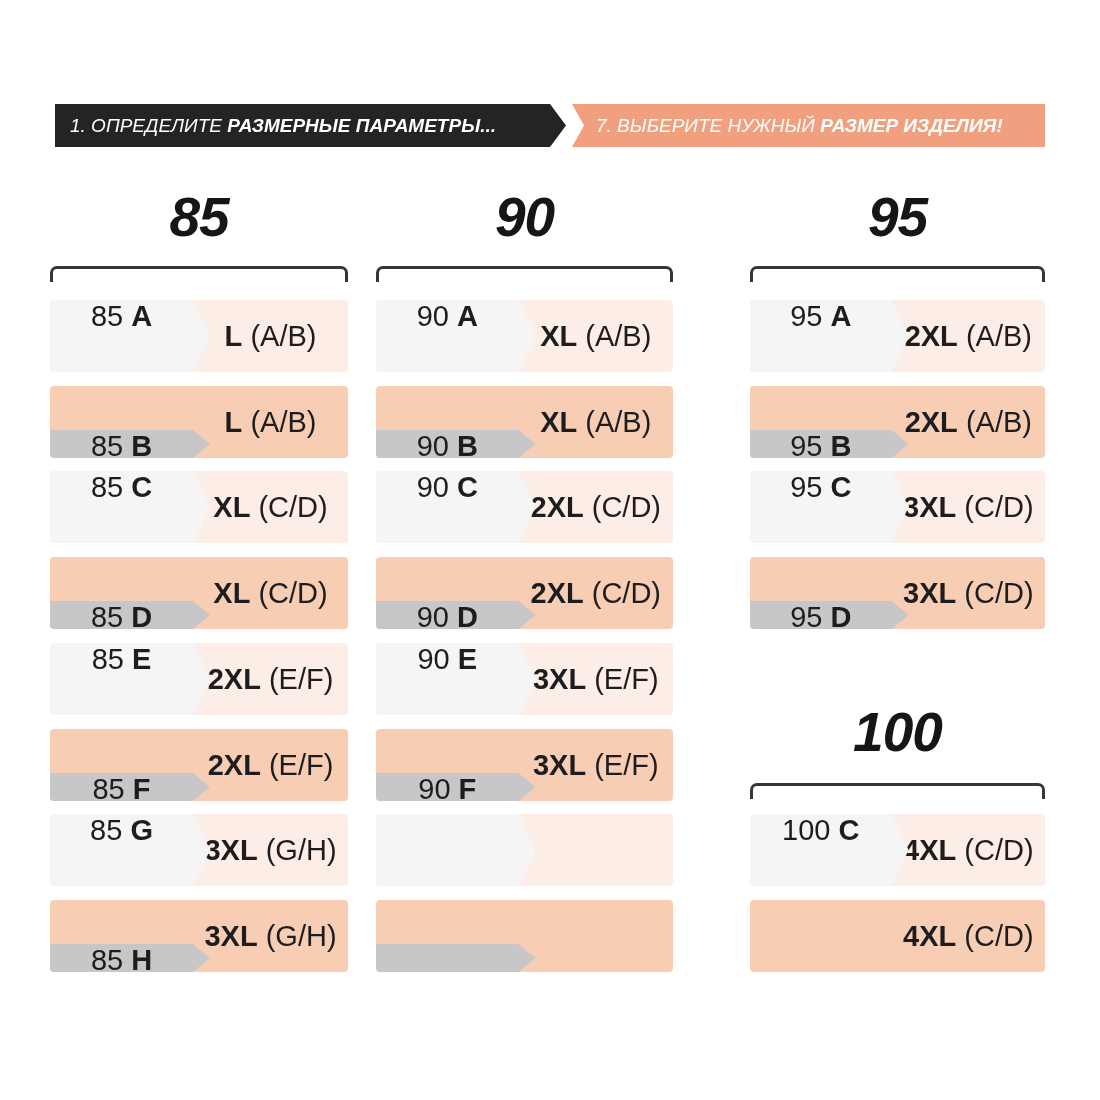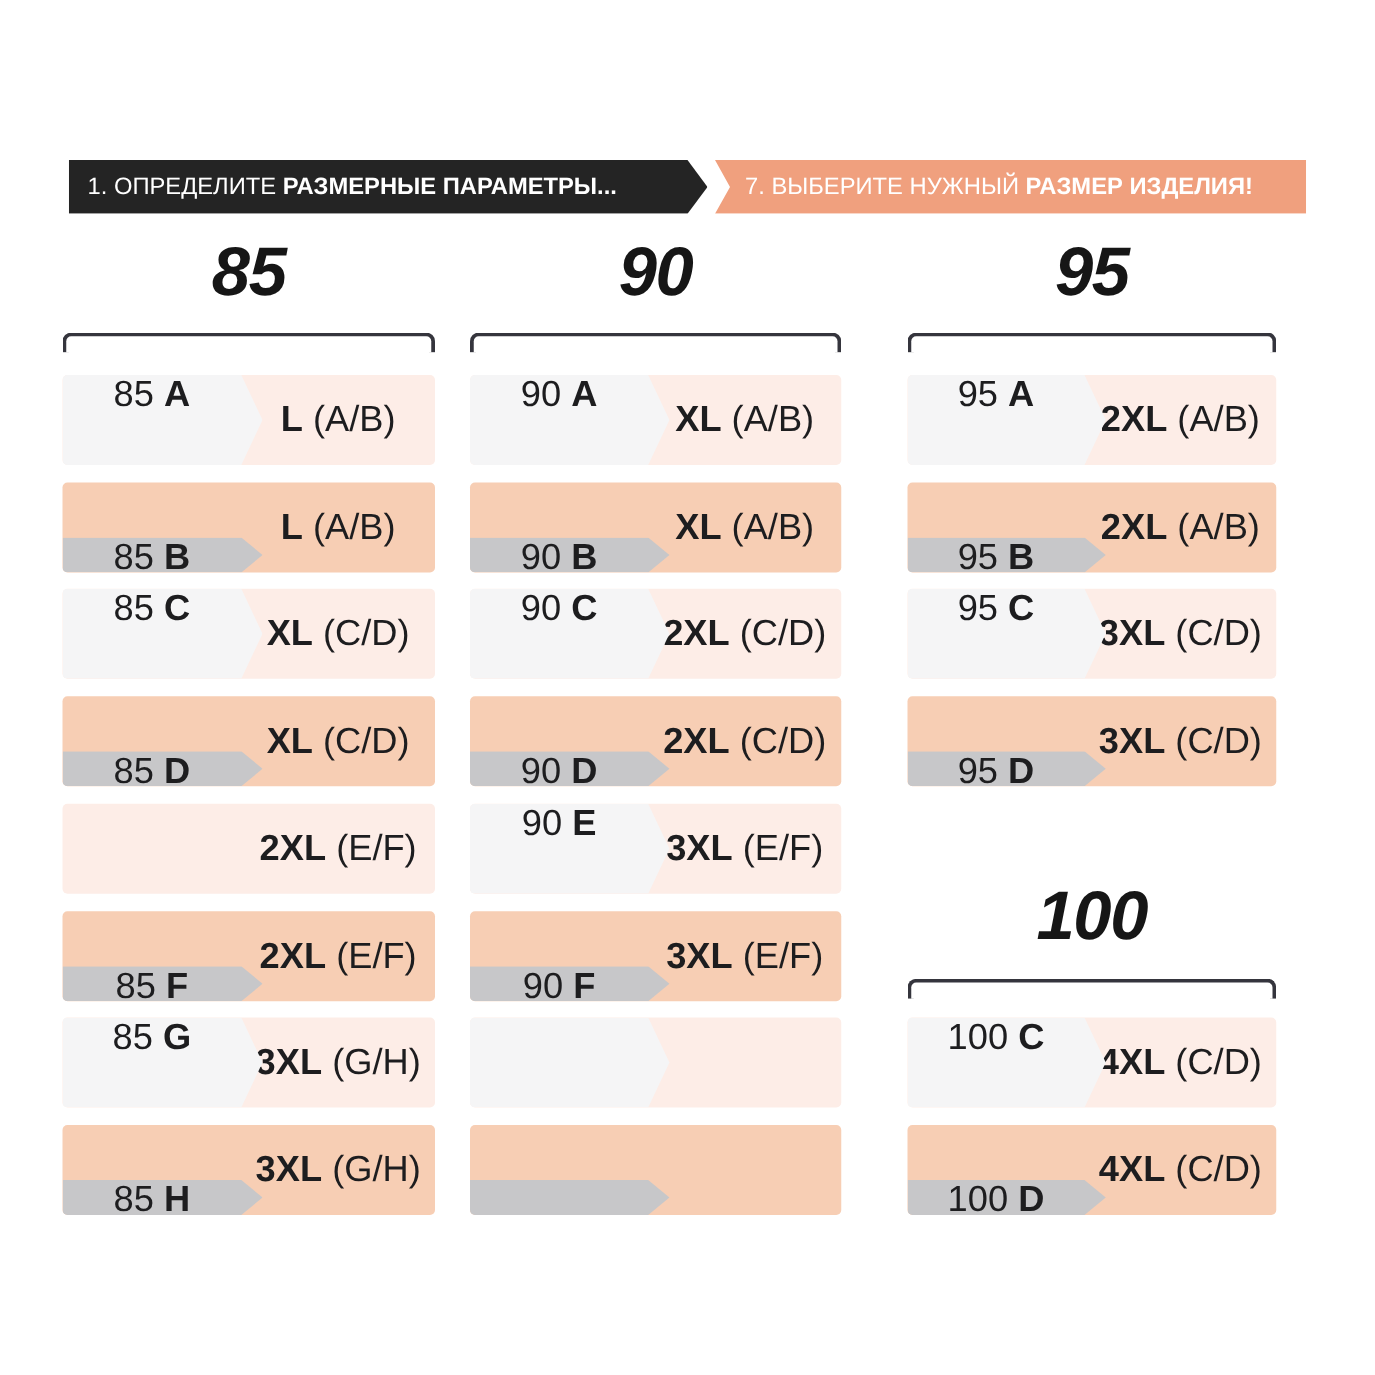--- a/index.html
+++ b/index.html
@@ -2,39 +2,39 @@
 <html style="--banner-black: #242424; --banner-orange: #F0A07E; --row-light-left: #F5F5F6; --row-light-right: #FDEDE7; --row-dark-left: #C7C7C9; --row-dark-right: #F7CEB4; --text-dark: #1D1D1F; --bracket: #35353D;"><head>
 <meta charset="utf-8">
 <style>
   html,body{margin:0;padding:0;background:#ffffff;}
   .stage{
     position:relative;width:1100px;height:1100px;background:#ffffff;overflow:hidden;
     font-family:"Liberation Sans","DejaVu Sans",sans-serif;color:var(--text-dark,#1d1d1f);
   }
   
   .ribbon{
-    position:absolute;top:128px;height:43px;display:flex;align-items:center;
-    color:#ffffff;font-size:19px;white-space:nowrap;box-sizing:border-box;
+    position:absolute;top:104px;height:43px;display:flex;align-items:center;
+    color:#ffffff;font-style:italic;font-size:19px;white-space:nowrap;box-sizing:border-box;
   }
   #ribbon1{
     left:55px;width:511px;padding-left:15px;
     background:var(--banner-black,#242424);
     clip-path:polygon(0 0,calc(100% - 16px) 0,100% 50%,calc(100% - 16px) 100%,0 100%);
   }
   #ribbon2{
     left:572px;width:473px;padding-left:24px;
     background:var(--banner-orange,#F0A07E);
     clip-path:polygon(0 0,100% 0,100% 100%,0 100%,12px 50%);
   }
   .ribbon .b{font-weight:700;}
   
   .col{position:absolute;top:0;height:100%;}
   #col85{left:50px;width:298px;}
   #col90{left:376px;width:297px;}
-  #col95{left:726px;width:295px;}
+  #col95{left:750px;width:295px;}
   .hdr{
     position:absolute;left:0;width:100%;text-align:center;
     font-size:55px;font-weight:700;font-style:italic;letter-spacing:-1px;
     line-height:58px;color:#161616;
   }
   .hdr-top{top:188px;}
   .hdr-100{top:703px;}
   .bracket{
     position:absolute;left:0;right:0;height:16px;box-sizing:border-box;
     border:3px solid var(--bracket,#35353d);border-bottom:none;border-radius:7px 7px 0 0;
@@ -99,20 +99,23 @@
         </div>
     </div>
     <div class="row dark r4">
       <div class="right"><span class="b">XL</span>&nbsp;<span>(C/D)</span></div>
       <div class="left">
           <span><span>85</span> <span class="b">D</span></span>
         </div>
     </div>
     <div class="row light r5">
       <div class="right"><span class="b">2XL</span>&nbsp;<span>(E/F)</span></div>
+      <div class="left">
+          <span><span>85</span> <span class="b">E</span></span>
+        </div>
     </div>
     <div class="row dark r6">
       <div class="right"><span class="b">2XL</span>&nbsp;<span>(E/F)</span></div>
       <div class="left">
           <span><span>85</span> <span class="b">F</span></span>
         </div>
     </div>
     <div class="row light r7">
       <div class="right"><span class="b">3XL</span>&nbsp;<span>(G/H)</span></div>
       <div class="left">
@@ -220,19 +223,16 @@
     <div class="bracket bracket-100"></div>
 
     <div class="row light r7">
       <div class="right"><span class="b">4XL</span>&nbsp;<span>(C/D)</span></div>
       <div class="left">
           <span><span>100</span> <span class="b">C</span></span>
         </div>
     </div>
     <div class="row dark r8">
       <div class="right"><span class="b">4XL</span>&nbsp;<span>(C/D)</span></div>
-      <div class="left">
-          <span><span>100</span> <span class="b">D</span></span>
-        </div>
     </div>
   </div>
 
 </div>
 
 </body></html>

